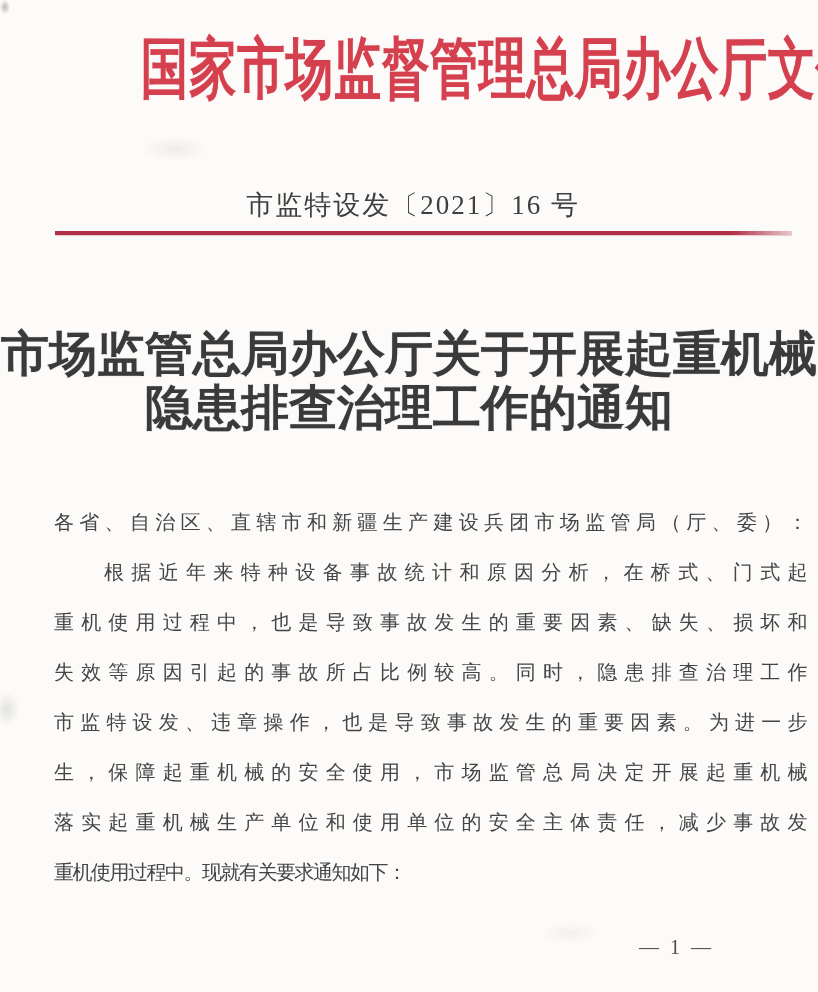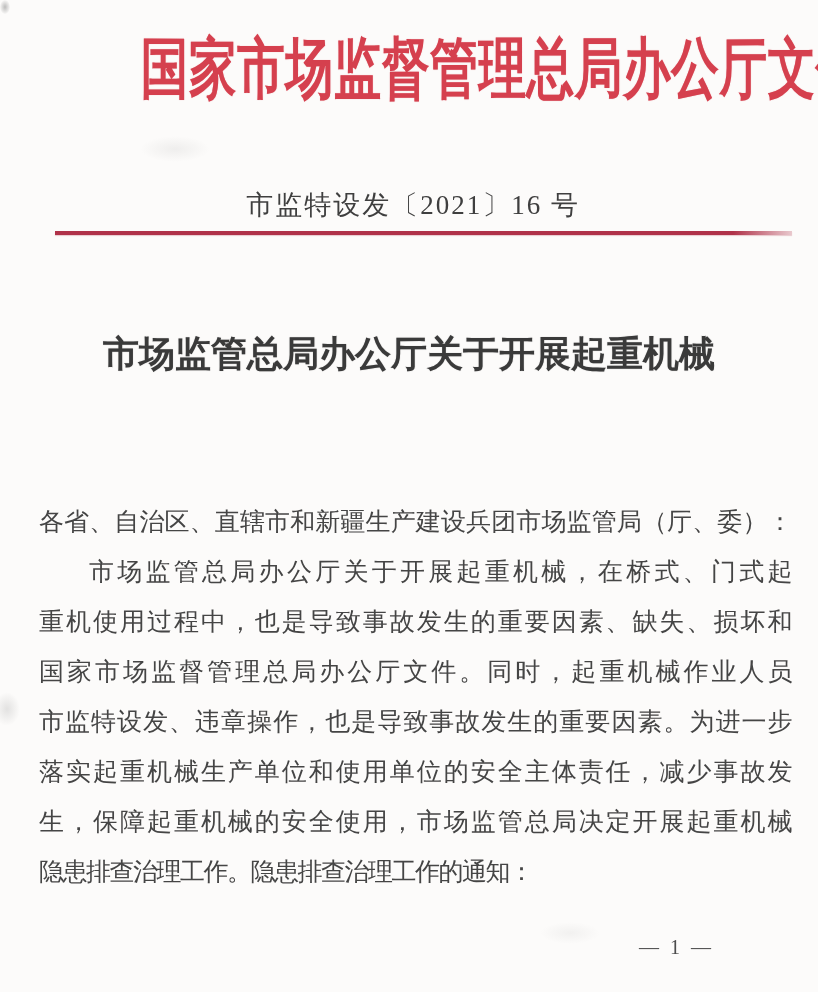--- a/index.html
+++ b/index.html
@@ -45,30 +45,30 @@
   .redline{
     position:absolute;top:231px;left:55px;width:737px;height:4px;
     background:linear-gradient(to right,
       var(--rule-red) 0%, var(--rule-red) 92%, rgba(176,50,73,.25) 100%);
     box-shadow:0 1px 1px rgba(176,50,73,.25);
   }
   
   .title{
     position:absolute;top:327px;left:0;right:0;
     text-align:center;
-    font-size:36px;font-weight:bold;
+    font-size:48px;font-weight:bold;
     line-height:54px;
     color:var(--title-ink);
     letter-spacing:0px;
     text-shadow:0 0 1px rgba(58,58,58,.4);
   }
   
   .body-text{
-    position:absolute;top:497px;left:39px;width:752px;
-    font-size:25px;line-height:50px;
+    position:absolute;top:497px;left:54px;width:752px;
+    font-size:20px;line-height:50px;
     color:var(--ink);
     letter-spacing:-1.5px;
   }
   .line{white-space:nowrap;}
   .line.j{
     text-align:justify;
     text-align-last:justify;
     white-space:normal;
   }
   .line.indent{text-indent:50px;}
@@ -98,31 +98,32 @@
   <div class="masthead">
     <span class="squeeze">国家市场监督管理总局办公厅文件</span>
   </div>
 
   <div class="docnum">市监特设发〔2021〕16 号</div>
 
   <div class="redline"></div>
 
   <div class="title">
     <div>市场监管总局办公厅关于开展起重机械</div>
+    <div>隐患排查治理工作的通知</div>
   </div>
 
   <div class="body-text">
     <div class="line j">各省、自治区、直辖市和新疆生产建设兵团市场监管局（厅、委）：</div>
-    <div class="line j indent">市场监管总局办公厅关于开展起重机械，在桥式、门式起</div>
+    <div class="line j indent">根据近年来特种设备事故统计和原因分析，在桥式、门式起</div>
     <div class="line j">重机使用过程中，也是导致事故发生的重要因素、缺失、损坏和</div>
-    <div class="line j">国家市场监督管理总局办公厅文件。同时，起重机械作业人员</div>
+    <div class="line j">失效等原因引起的事故所占比例较高。同时，隐患排查治理工作</div>
     <div class="line j">市监特设发、违章操作，也是导致事故发生的重要因素。为进一步</div>
+    <div class="line j">生，保障起重机械的安全使用，市场监管总局决定开展起重机械</div>
     <div class="line j">落实起重机械生产单位和使用单位的安全主体责任，减少事故发</div>
-    <div class="line j">生，保障起重机械的安全使用，市场监管总局决定开展起重机械</div>
-    <div class="line">隐患排查治理工作。隐患排查治理工作的通知：</div>
+    <div class="line">重机使用过程中。现就有关要求通知如下：</div>
   </div>
 
   <div class="pagenum">— 1 —</div>
 
   <div class="smudge s1"></div>
   <div class="smudge s2"></div>
   <div class="smudge s3"></div>
   <div class="smudge s4"></div>
 
 </div>

